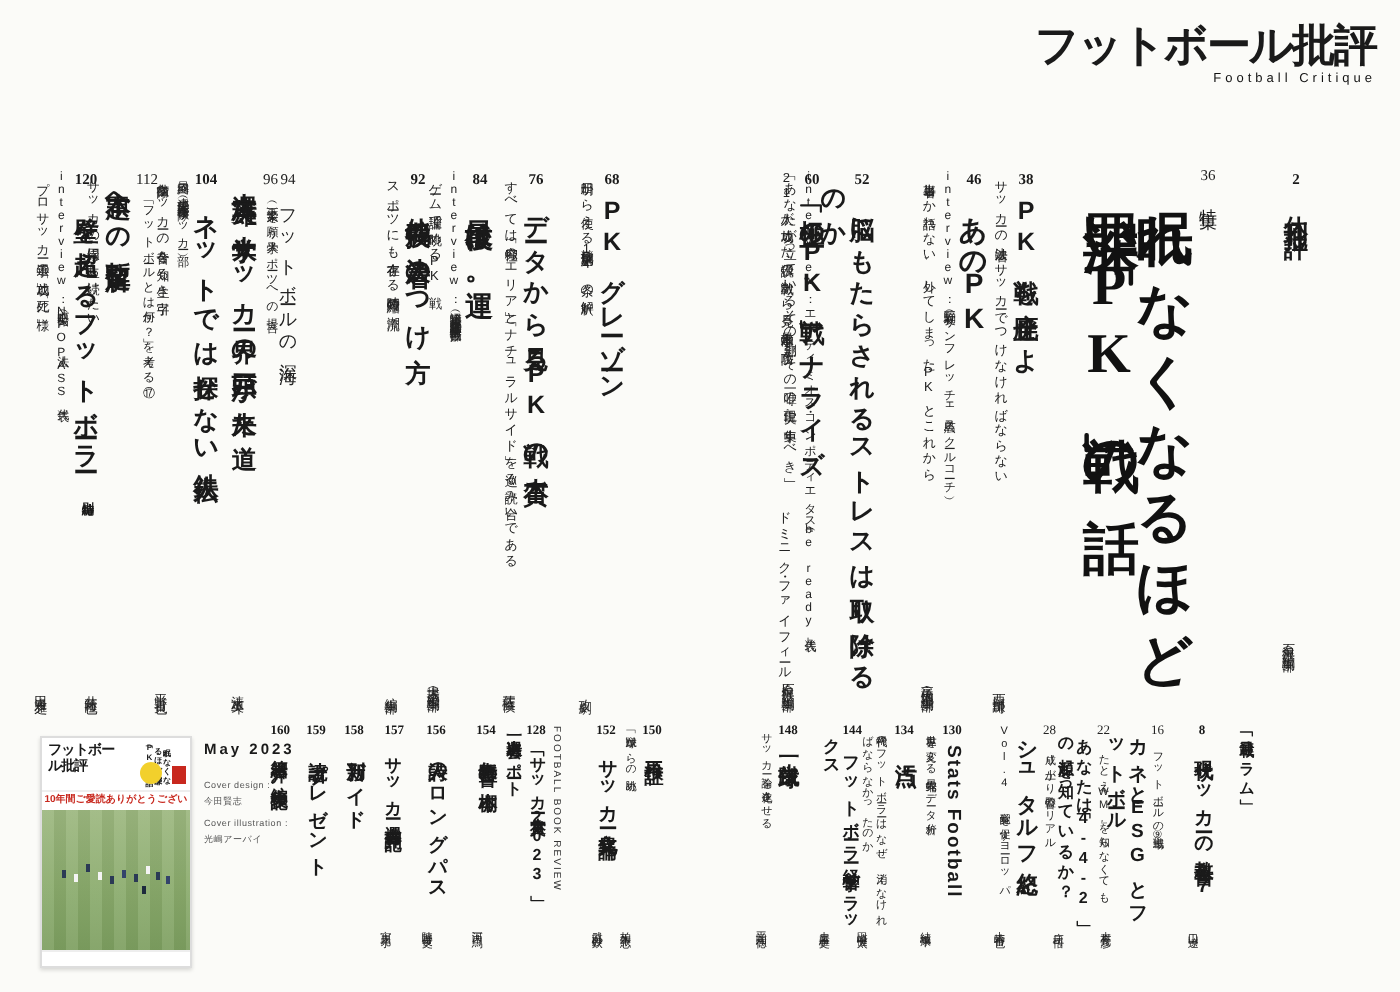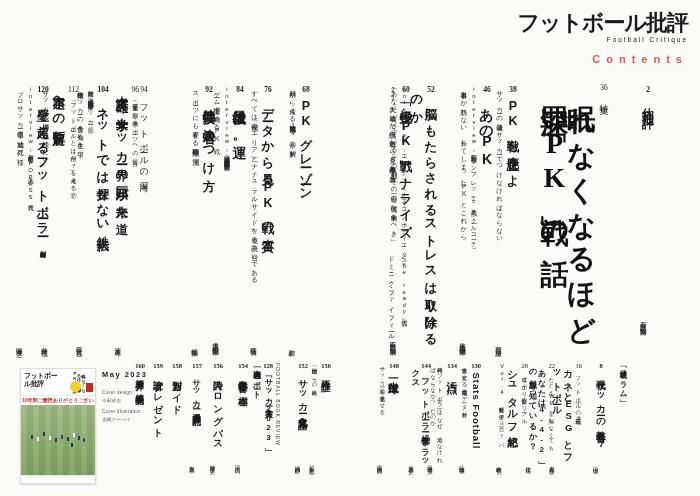--- a/index.html
+++ b/index.html
@@ -59,21 +59,20 @@
   .issue-no{font-size:22px;font-weight:bold;line-height:1;margin-left:4px;letter-spacing:0;}
   .issue-date{font-size:7.5px;font-weight:bold;letter-spacing:1.5px;margin-top:4px;}
   .credits{margin-top:10px;font-size:4.5px;color:#555;line-height:1.7;letter-spacing:0.3px;}
 </style>
 </head>
 <body>
 
 <div class="logo-block">
   <div class="logo-main">フットボール批評</div>
   <div class="logo-sub">Football Critique</div>
-  <div class="contents" style="color:#e2574d;">Contents</div>
 </div>
 
 <div class="it kyukan" style="right:44px;height:240px;">
   <div class="col t"><span class="num">2</span><span>休刊批評</span></div>
   <div class="au">石沢鉄平（編集部）</div>
 </div>
 
 <div class="it" style="right:88px;height:70px;top:84px;">
   <div class="col tokushu"><span class="num">36</span><span>特集</span></div>
 </div>

